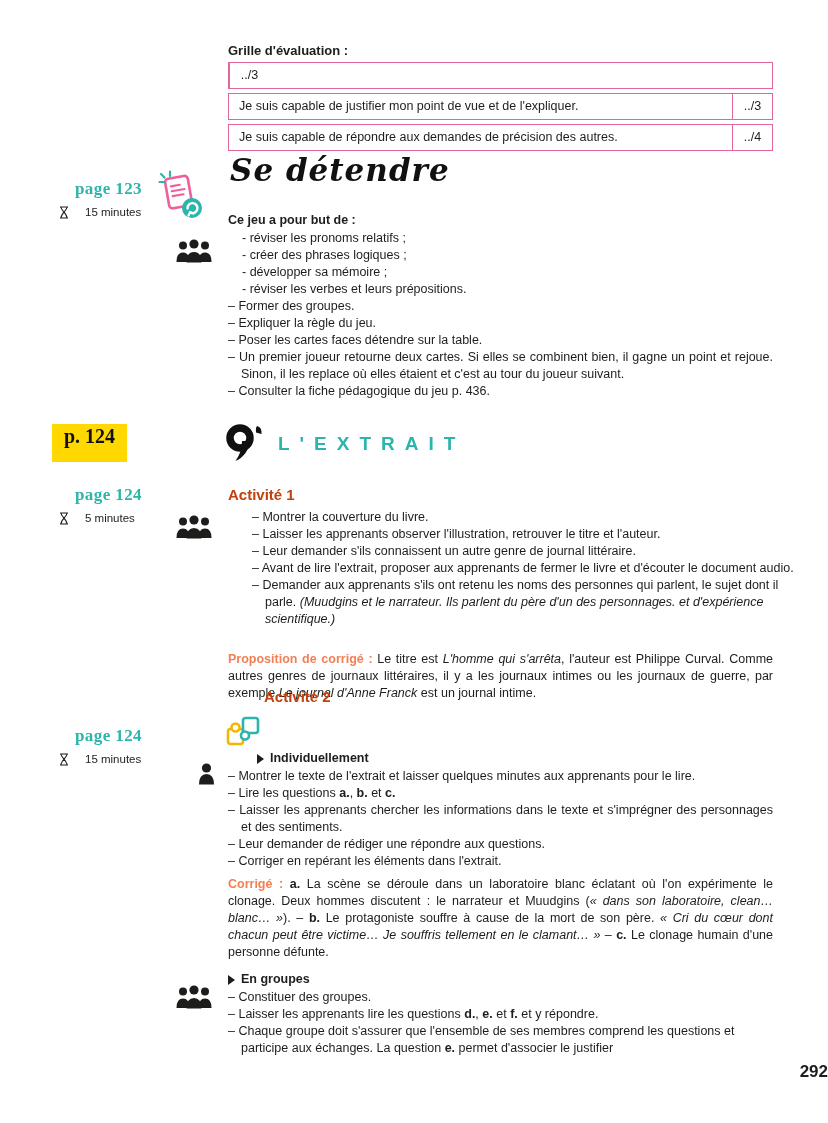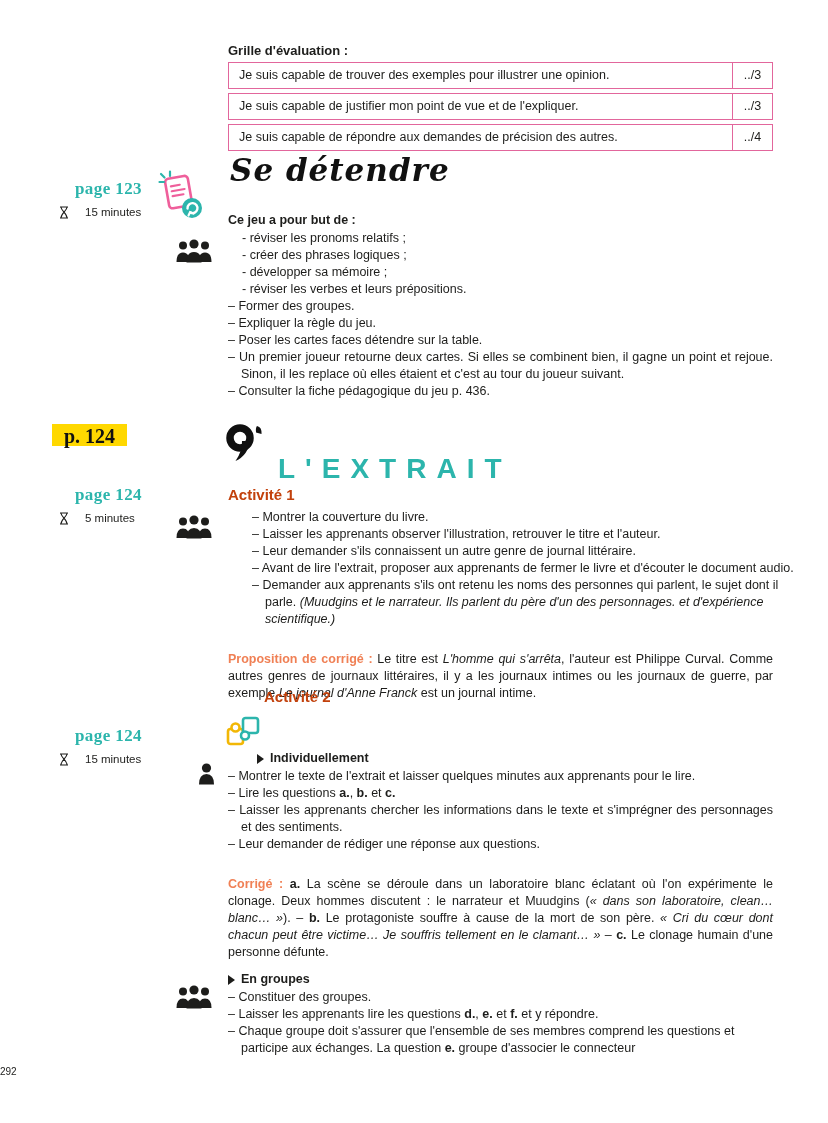--- a/index.html
+++ b/index.html
@@ -17,37 +17,37 @@
   .eval-table { position:absolute; top:62px; left:228px; width:545px; display:flex; flex-direction:column; gap:4px; }
   .eval-row { display:flex; border:1.5px solid #e2669c; height:27px; align-items:stretch; background:#fff; }
   .eval-text { flex:1; display:flex; align-items:center; padding:0 10px; }
   .eval-score { width:40px; border-left:1.5px solid #e2669c; display:flex; align-items:center; justify-content:center; }
 
   
   .side { position:absolute; left:55px; }
   .side-page { font-family:"Liberation Serif", serif; font-weight:700; font-size:17px; color:#2cb5ac; letter-spacing:.4px;margin-left:20px; }
   .side-time { display:flex; align-items:center; gap:16px; margin-top:7px; font-size:11.5px; padding-left:4px; }
   .page-box {
-    position:absolute; left:52px; top:424px; background:#ffd800; padding:4px 12px 1px 12px;
+    position:absolute; left:52px; top:424px; background:#ffd800; padding:4px 12px 17px 12px;
     font-family:"Liberation Serif", serif; font-weight:700; font-size:20px; color:#111;text-align:center;
   }
 
   
   .cards-icon { position:absolute; left:158px; top:170px; }
   .relax-title { position:absolute; left:230px; top:162px; font-family:"DejaVu Serif", serif; font-style:italic; font-weight:700; font-size:31px; color:#111; letter-spacing:1px; }
   .goal-heading { position:absolute; left:228px; top:212px; font-weight:700; }
   .group-icon-1 { position:absolute; left:176px; top:238px; }
   .goals { position:absolute; left:242px; top:230px; width:525px; }
   .steps { position:absolute; left:228px; top:298px; width:545px; }
   .item { padding-left:13px; text-indent:-13px; text-align:justify; }
   .item:last-child { text-align:left; }
 
   
   .quote-icon { position:absolute; left:220px; top:420px; }
-  .extract-title { position:absolute; left:278px; top:460px; color:#2cb5ac; font-size:28px; font-weight:600; letter-spacing:10px; }
+  .extract-title { position:absolute; left:278px; top:435px; color:#2cb5ac; font-size:19px; font-weight:600; letter-spacing:10px; }
 
   
   .act-title { position:absolute; color:#c2410c; font-weight:700; font-size:15px; }
   .act1-title { left:228px; top:486px; }
   .group-icon-2 { position:absolute; left:176px; top:514px; }
   .act1-list { position:absolute; left:228px; top:509px; width:545px;margin-left:24px; }
   .corr { position:absolute; left:228px; width:545px; text-align:justify; }
   .act1-corr { top:651px; }
 
   .puzzle-icon { position:absolute; left:224px; top:713px; }
@@ -55,31 +55,30 @@
   .sub-heading { position:absolute; left:228px; font-weight:700; display:flex; align-items:center; gap:6px; }
   .indiv-heading { top:750px;padding-left:29px; }
   .tri { width:0; height:0; border-left:7px solid #1d1d1b; border-top:5px solid transparent; border-bottom:5px solid transparent; display:inline-block; }
   .person-icon { position:absolute; left:198px; top:763px; }
   .act2-list { position:absolute; left:228px; top:768px; width:545px; }
   .act2-corr { top:876px; }
   .groups-heading { top:971px; }
   .group-icon-3 { position:absolute; left:176px; top:984px; }
   .group-list { position:absolute; left:228px; top:989px; width:545px; }
 
-  .page-number { position:absolute; top:1063px; left:0; width:828px; text-align:left; font-weight:400; font-size:10px; }
+  .page-number { position:absolute; top:1063px; left:0; width:828px; text-align:right; font-weight:700; font-size:17px; }
 </style>
 </head>
 <body>
 
 <div class="page">
 
   <div class="eval-title">Grille d'évaluation :</div>
   <div class="eval-table">
     <div class="eval-row">
-      <div class="eval-text">Je suis capable de trouver des exemples pour illustrer une opinion.</div>
       <div class="eval-score">../3</div>
     </div>
     <div class="eval-row">
       <div class="eval-text">Je suis capable de justifier mon point de vue et de l'expliquer.</div>
       <div class="eval-score">../3</div>
     </div>
     <div class="eval-row">
       <div class="eval-text">Je suis capable de répondre aux demandes de précision des autres.</div>
       <div class="eval-score">../4</div>
     </div>
@@ -215,21 +214,22 @@
         <g fill="#1d1d1b">
           <circle cx="8.5" cy="5" r="4.6"></circle>
           <path d="M1 21.5 q0 -10.5 7.5 -10.5 q7.5 0 7.5 10.5 z"></path>
         </g>
       </svg>
   </div>
   <div class="act2-list">
     <div class="item"><span>– Montrer le texte de l'extrait et laisser quelques minutes aux apprenants pour le lire.</span></div>
     <div class="item"><span>– Lire les questions </span><span class="b">a.</span><span>, </span><span class="b">b.</span><span> et </span><span class="b">c.</span></div>
     <div class="item"><span>– Laisser les apprenants chercher les informations dans le texte et s'imprégner des personnages et des sentiments.</span></div>
-    <div class="item"><span>– Leur demander de rédiger une réponse aux questions.</span></div>
+    <div class="item"><span>– Leur demander de rédiger une répondre aux questions.</span></div>
+    <div class="item"><span>– Corriger en repérant les éléments dans l'extrait.</span></div>
   </div>
   <div class="corr act2-corr"><span class="b" style="color: rgb(240, 128, 85);">Corrigé : </span><span class="b">a. </span><span>La scène se déroule dans un laboratoire blanc éclatant où l'on expérimente le clonage. Deux hommes discutent : le narrateur et Muudgins (</span><span class="i">« dans son laboratoire, clean… blanc… »</span><span>). – </span><span class="b">b. </span><span>Le protagoniste souffre à cause de la mort de son père. </span><span class="i">« Cri du cœur dont chacun peut être victime… Je souffris tellement en le clamant… »</span><span> – </span><span class="b">c. </span><span>Le clonage humain d'une personne défunte.</span></div>
 
   <div class="sub-heading groups-heading">
     <span class="tri"></span>
     <span>En groupes</span>
   </div>
   <div class="group-icon-3">
     <svg width="36" height="25" viewBox="0 0 36 25">
         <g fill="#1d1d1b">
@@ -238,18 +238,18 @@
       <circle cx="29" cy="7.5" r="4"></circle>
           <path d="M22.5 24 q0 -9.5 6.5 -9.5 q6.5 0 6.5 9.5 z"></path>
       <circle cx="18" cy="6" r="4.6"></circle>
           <path d="M10.5 24.5 q0 -10.5 7.5 -10.5 q7.5 0 7.5 10.5 z"></path>
     </g>
       </svg>
   </div>
   <div class="group-list">
     <div class="item"><span>– Constituer des groupes.</span></div>
     <div class="item"><span>– Laisser les apprenants lire les questions </span><span class="b">d.</span><span>, </span><span class="b">e.</span><span> et </span><span class="b">f.</span><span> et y répondre.</span></div>
-    <div class="item"><span>– Chaque groupe doit s'assurer que l'ensemble de ses membres comprend les questions et participe aux échanges. La question </span><span class="b">e.</span><span> groupe d'associer le connecteur</span></div>
+    <div class="item"><span>– Chaque groupe doit s'assurer que l'ensemble de ses membres comprend les questions et participe aux échanges. La question </span><span class="b">e.</span><span> permet d'associer le justifier</span></div>
   </div>
 
   <div class="page-number">292</div>
 
 </div>
 
 </body></html>

